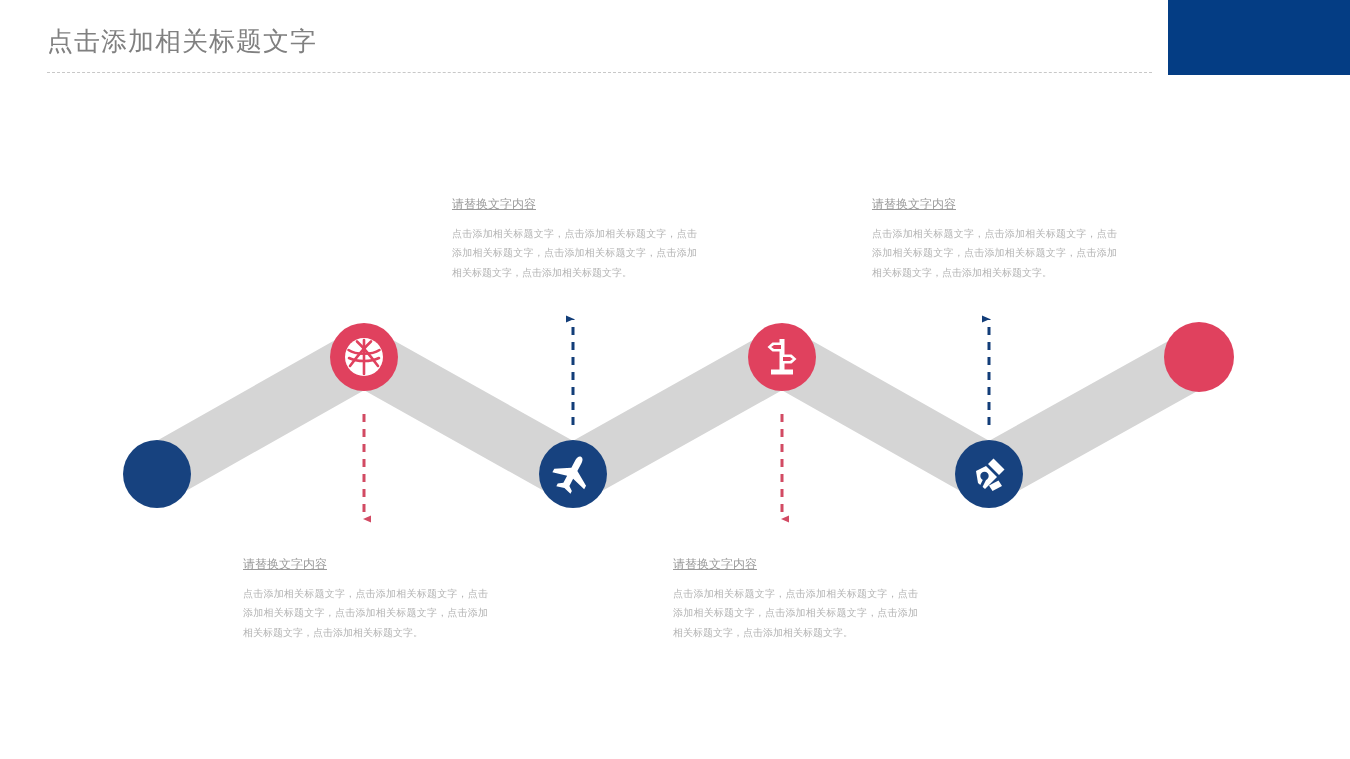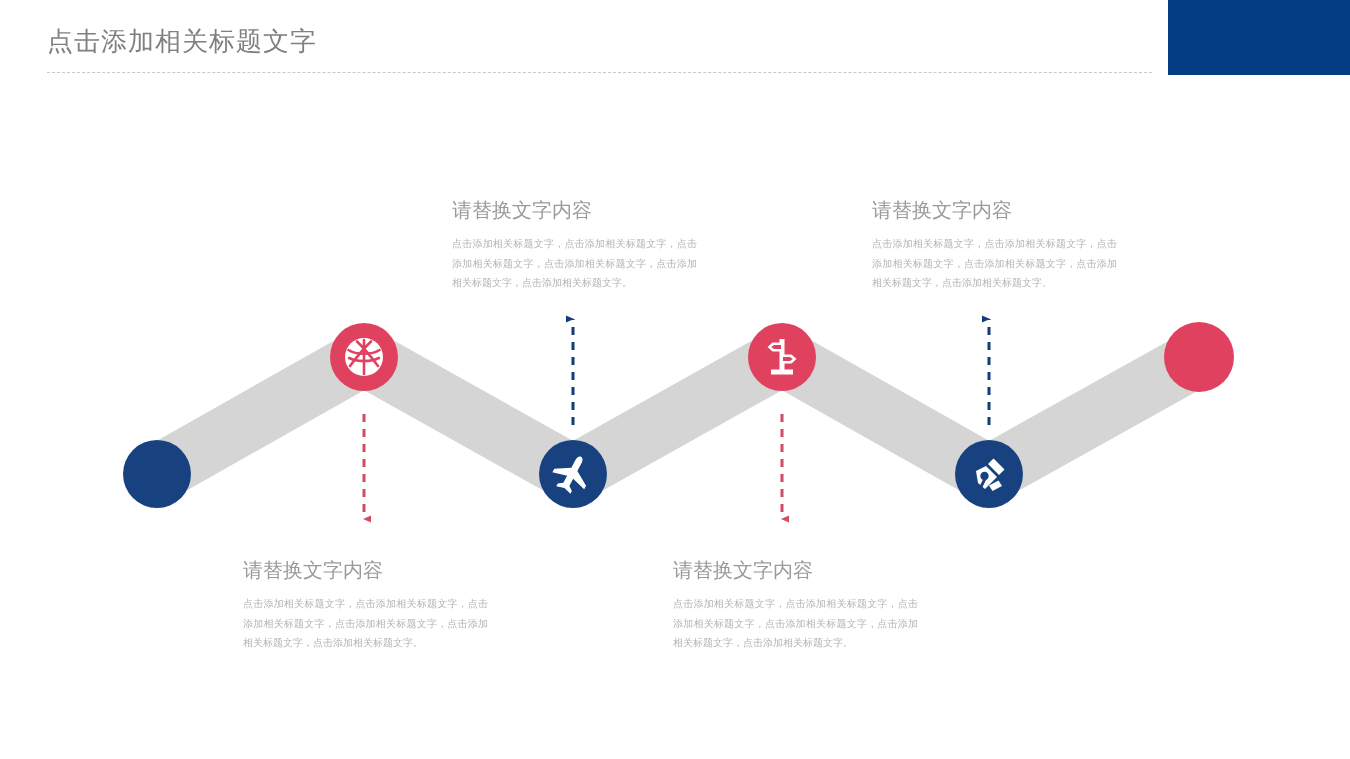--- a/index.html
+++ b/index.html
@@ -65,25 +65,26 @@
     box-sizing: border-box;
   }
   .node svg { display: block; }
 
   
   .textblock {
     position: absolute;
     width: 245px;
   }
   .tb-heading {
-    font-size: 20px;
+    font-size: 12px;
     color: #9a9a9a;
     line-height: 1.3;
     margin-bottom: 11px;
     white-space: nowrap;
+    text-decoration: underline;
   }
   .tb-body {
     font-size: 10px;
     color: #b3b3b3;
     line-height: 1.95;
     text-align: justify;
   }
 </style>
 </head>
 <body>

